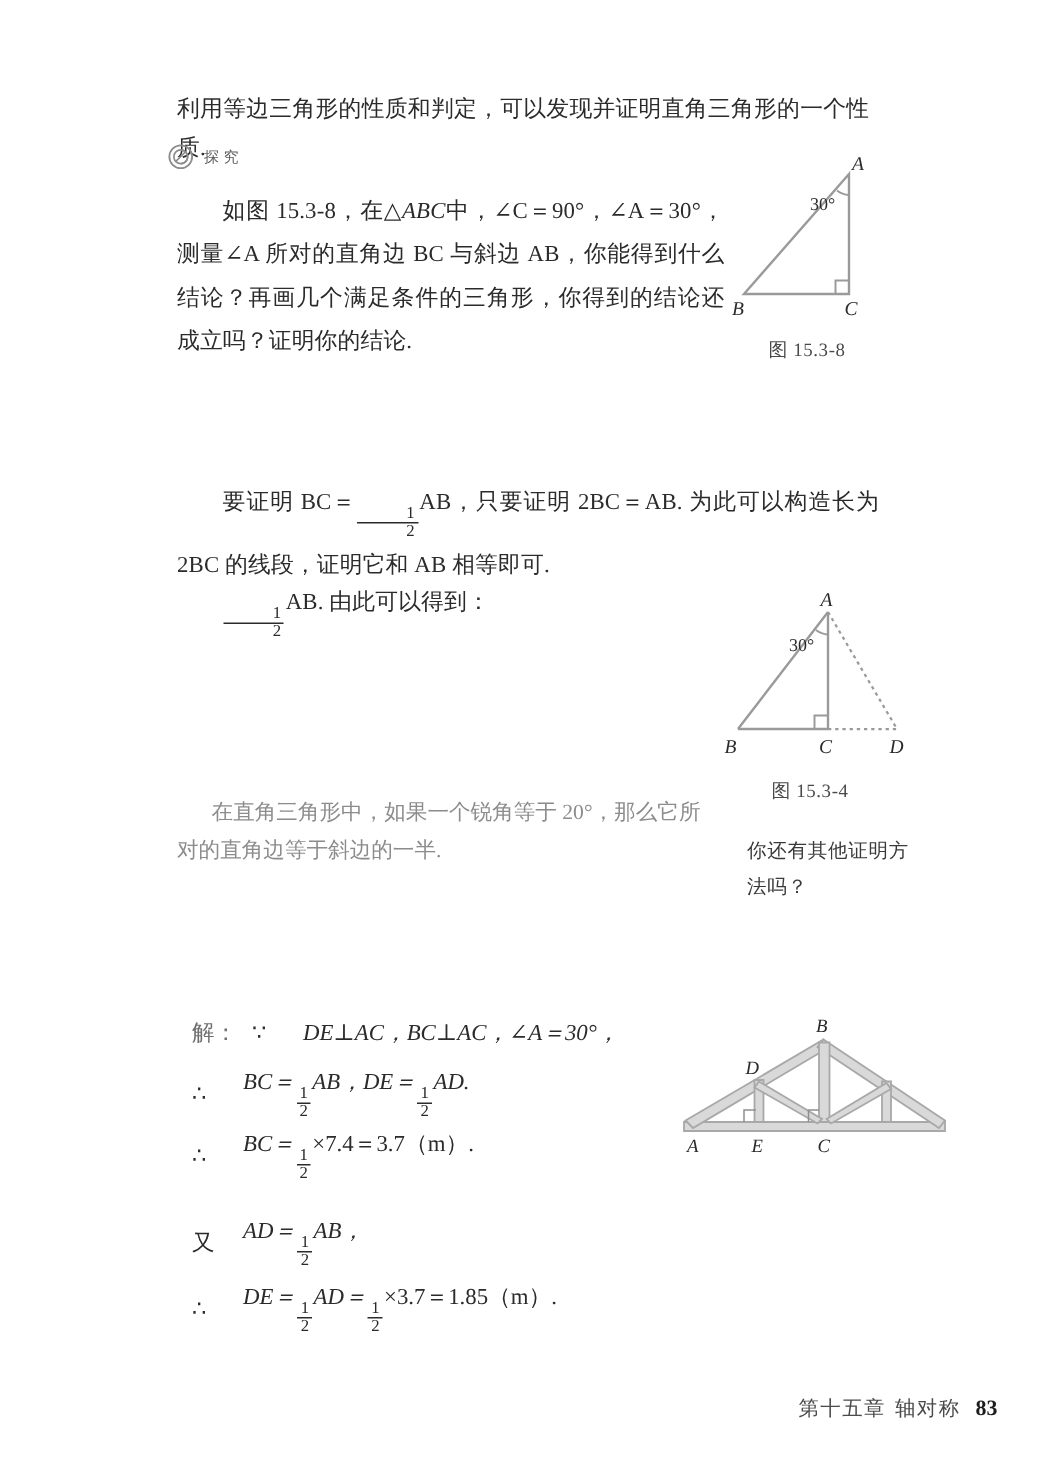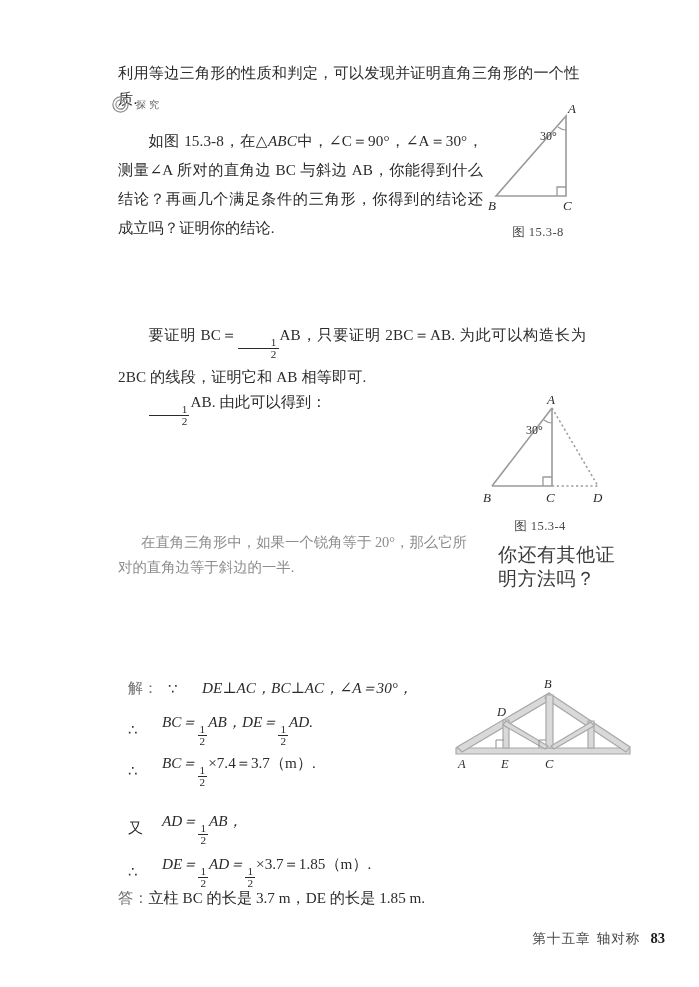--- a/index.html
+++ b/index.html
@@ -151,23 +151,23 @@
   }
 
   .fig1 { left: 478px; top: 100px; width: 120px; }
   .fig2 { left: 470px; top: 390px; width: 140px; }
   .fig3 { left: 448px; top: 668px; width: 190px; }
 
   
   .margin-note {
     position: absolute;
     left: 498px;
-    top: 542px;
+    top: 556px;
     width: 118px;
-    font-size: 19px;
+    font-size: 13px;
     line-height: 24px;
     color: #3a3a3a;
     font-family: "DejaVu Serif", serif;
     letter-spacing: 0.5px;
   }
 
   
   .footer {
     position: absolute;
     left: 0;
@@ -348,21 +348,18 @@
             <span class="den">2</span>
           </span><span class="mi">AD＝</span><span class="frac">
             <span class="num">1</span>
             <span class="den">2</span>
           </span><span>×3.7＝1.85（m）.</span>
       </span>
     </div>
 
   </div>
 
-  <div class="answer">
-    <span class="jie">答：</span><span>立柱 BC 的长是 3.7 m，DE 的长是 1.85 m.</span>
-  </div>
 
   <div class="footer">
     <span class="chap">第十五章</span><span class="sect">轴对称</span><span class="pnum">83</span>
   </div>
 
 </div>
 
 </body></html>

